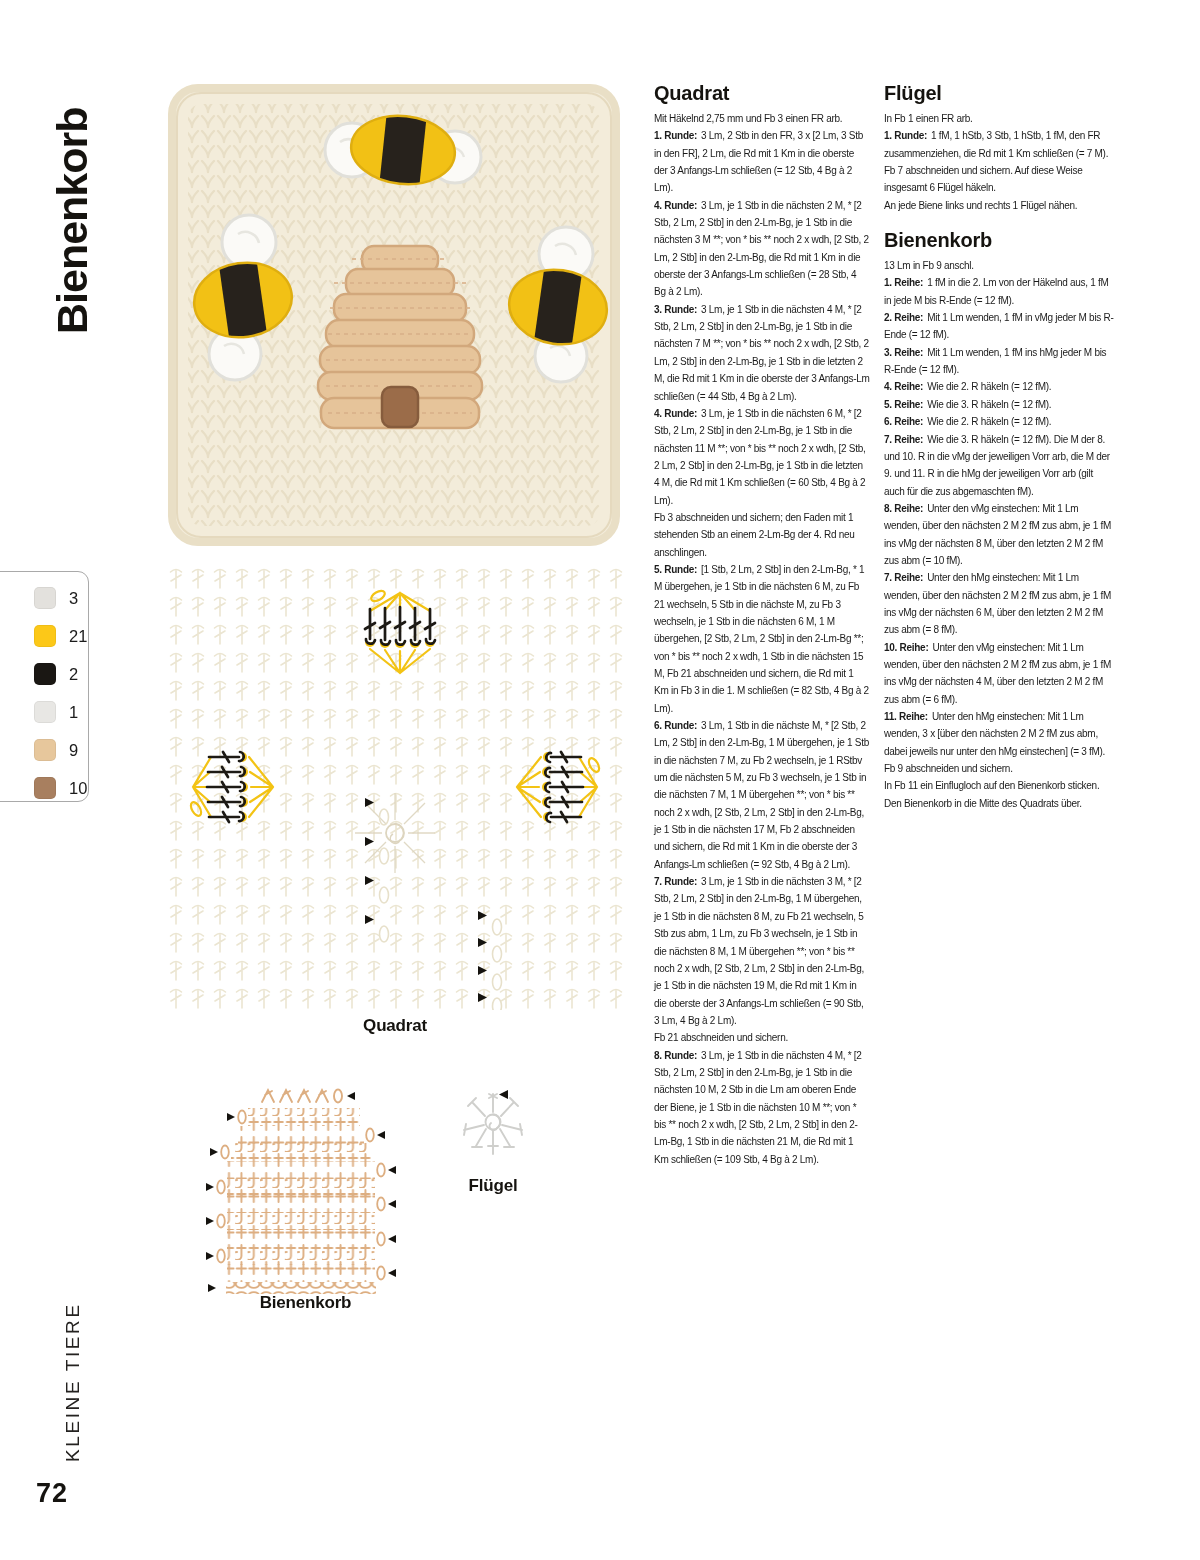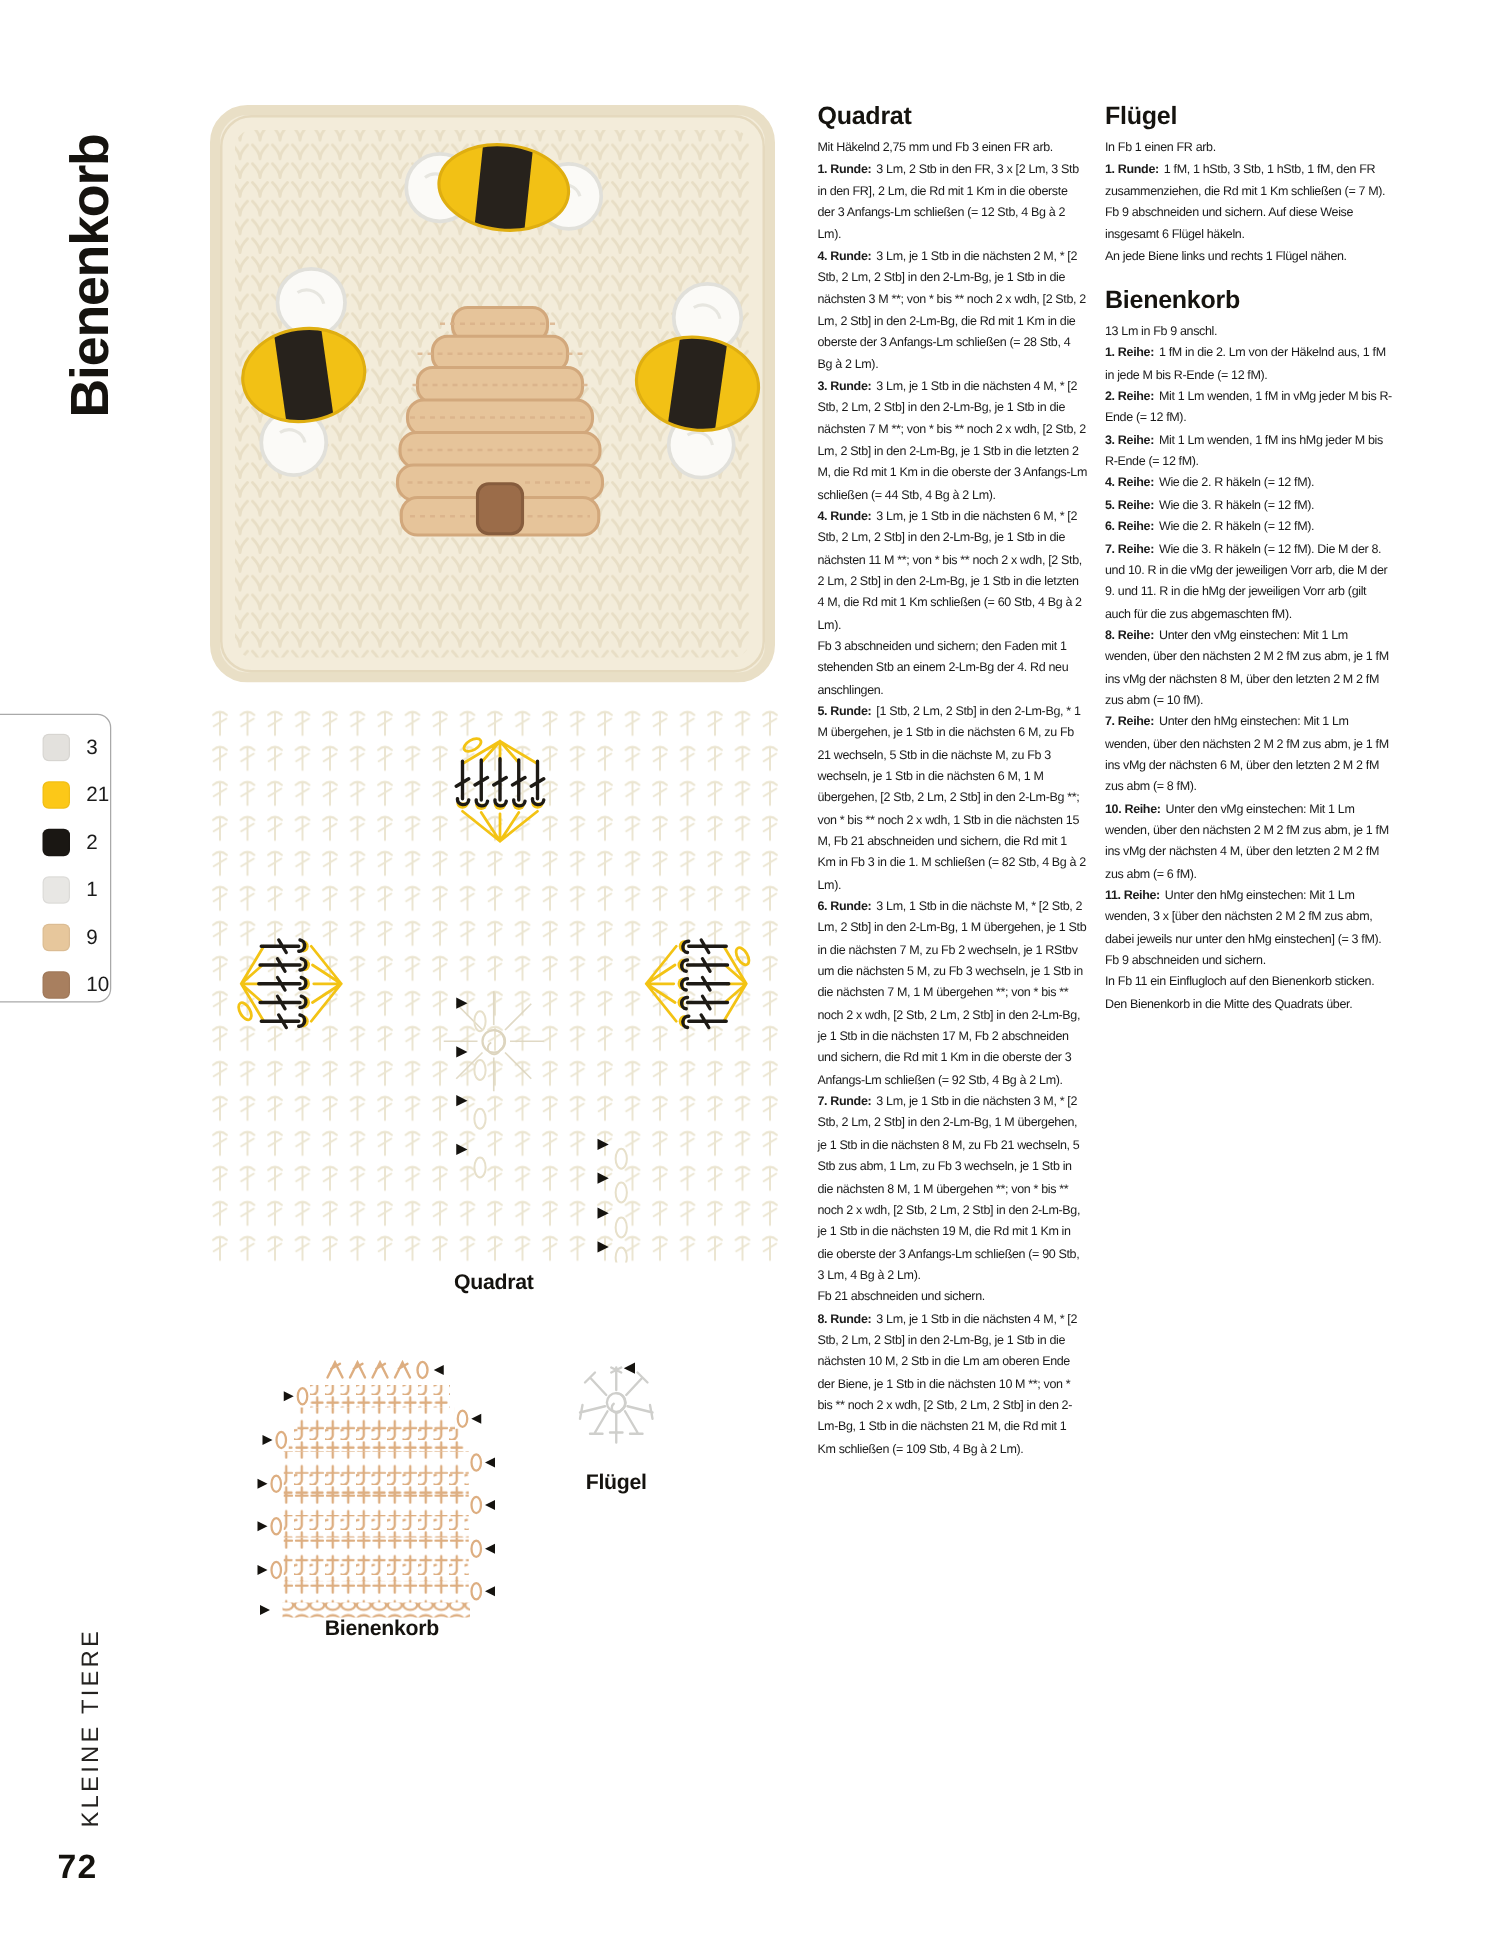--- a/index.html
+++ b/index.html
@@ -6,21 +6,21 @@
   body{
     width:1200px;height:1560px;position:relative;background:#ffffff;
     font-family:"Liberation Sans",sans-serif;color:#1b1b1b;overflow:hidden;
   }
   .abs{position:absolute}
 
   
   .vert{writing-mode:vertical-rl;transform:rotate(180deg);white-space:nowrap}
   .page-title{left:48px;top:84px;height:250px;font-size:43px;font-weight:800;letter-spacing:-1px;color:#15130f}
   .section-tag{left:62px;top:1292px;height:170px;font-size:19px;font-weight:400;letter-spacing:2.6px;color:#242220}
-  .page-number{left:46px;top:1478px;font-size:27px;font-weight:800;letter-spacing:1px;color:#15130f}
+  .page-number{left:36px;top:1478px;font-size:27px;font-weight:800;letter-spacing:1px;color:#15130f}
 
   
   .legend{left:-14px;top:571px;width:103px;height:231px;background:#fff;
     border:1.3px solid #a9a9a9;border-radius:11px;box-sizing:border-box;
     padding:15px 0 0 47px;display:flex;flex-direction:column;gap:16px}
   .lrow{display:flex;align-items:center;height:22px}
   .sw{width:22px;height:22px;border-radius:5px;box-shadow:inset 0 0 0 1px rgba(0,0,0,.05);flex:none}
   .lnum{margin-left:13px;font-size:16.5px;color:#1b1b1b}
 
   
@@ -305,21 +305,21 @@
   <p><b>7. Runde:</b><span>3 Lm, je 1 Stb in die nächsten 3 M, * [2 Stb, 2 Lm, 2 Stb] in den 2-Lm-Bg, 1 M übergehen, je 1 Stb in die nächsten 8 M, zu Fb 21 wechseln, 5 Stb zus abm, 1 Lm, zu Fb 3 wechseln, je 1 Stb in die nächsten 8 M, 1 M übergehen **; von * bis ** noch 2 x wdh, [2 Stb, 2 Lm, 2 Stb] in den 2-Lm-Bg, je 1 Stb in die nächsten 19 M, die Rd mit 1 Km in die oberste der 3 Anfangs-Lm schließen (= 90 Stb, 3 Lm, 4 Bg à 2 Lm).</span></p>
   <p><b></b><span>Fb 21 abschneiden und sichern.</span></p>
   <p><b>8. Runde:</b><span>3 Lm, je 1 Stb in die nächsten 4 M, * [2 Stb, 2 Lm, 2 Stb] in den 2-Lm-Bg, je 1 Stb in die nächsten 10 M, 2 Stb in die Lm am oberen Ende der Biene, je 1 Stb in die nächsten 10 M **; von * bis ** noch 2 x wdh, [2 Stb, 2 Lm, 2 Stb] in den 2-Lm-Bg, 1 Stb in die nächsten 21 M, die Rd mit 1 Km schließen (= 109 Stb, 4 Bg à 2 Lm).</span></p>
 
 </div>
 
 <div class="col" style="left:884px;top:82px;width:232px">
   <h3>Flügel</h3>
   <p><b></b><span>In Fb 1 einen FR arb.</span></p>
   <p><b>1. Runde:</b><span>1 fM, 1 hStb, 3 Stb, 1 hStb, 1 fM, den FR zusammenziehen, die Rd mit 1 Km schließen (= 7 M).</span></p>
-  <p><b></b><span>Fb 9 abschneiden und sichern. Auf diese Weise insgesamt 6 Flügel häkeln.</span></p>
+  <p><b></b><span>Fb 7 abschneiden und sichern. Auf diese Weise insgesamt 6 Flügel häkeln.</span></p>
   <p><b></b><span>An jede Biene links und rechts 1 Flügel nähen.</span></p>
 
   <h3 class="mt">Bienenkorb</h3>
   <p><b></b><span>13 Lm in Fb 9 anschl.</span></p>
   <p><b>1. Reihe:</b><span>1 fM in die 2. Lm von der Häkelnd aus, 1 fM in jede M bis R-Ende (= 12 fM).</span></p>
   <p><b>2. Reihe:</b><span>Mit 1 Lm wenden, 1 fM in vMg jeder M bis R-Ende (= 12 fM).</span></p>
   <p><b>3. Reihe:</b><span>Mit 1 Lm wenden, 1 fM ins hMg jeder M bis R-Ende (= 12 fM).</span></p>
   <p><b>4. Reihe:</b><span>Wie die 2. R häkeln (= 12 fM).</span></p>
   <p><b>5. Reihe:</b><span>Wie die 3. R häkeln (= 12 fM).</span></p>
   <p><b>6. Reihe:</b><span>Wie die 2. R häkeln (= 12 fM).</span></p>

